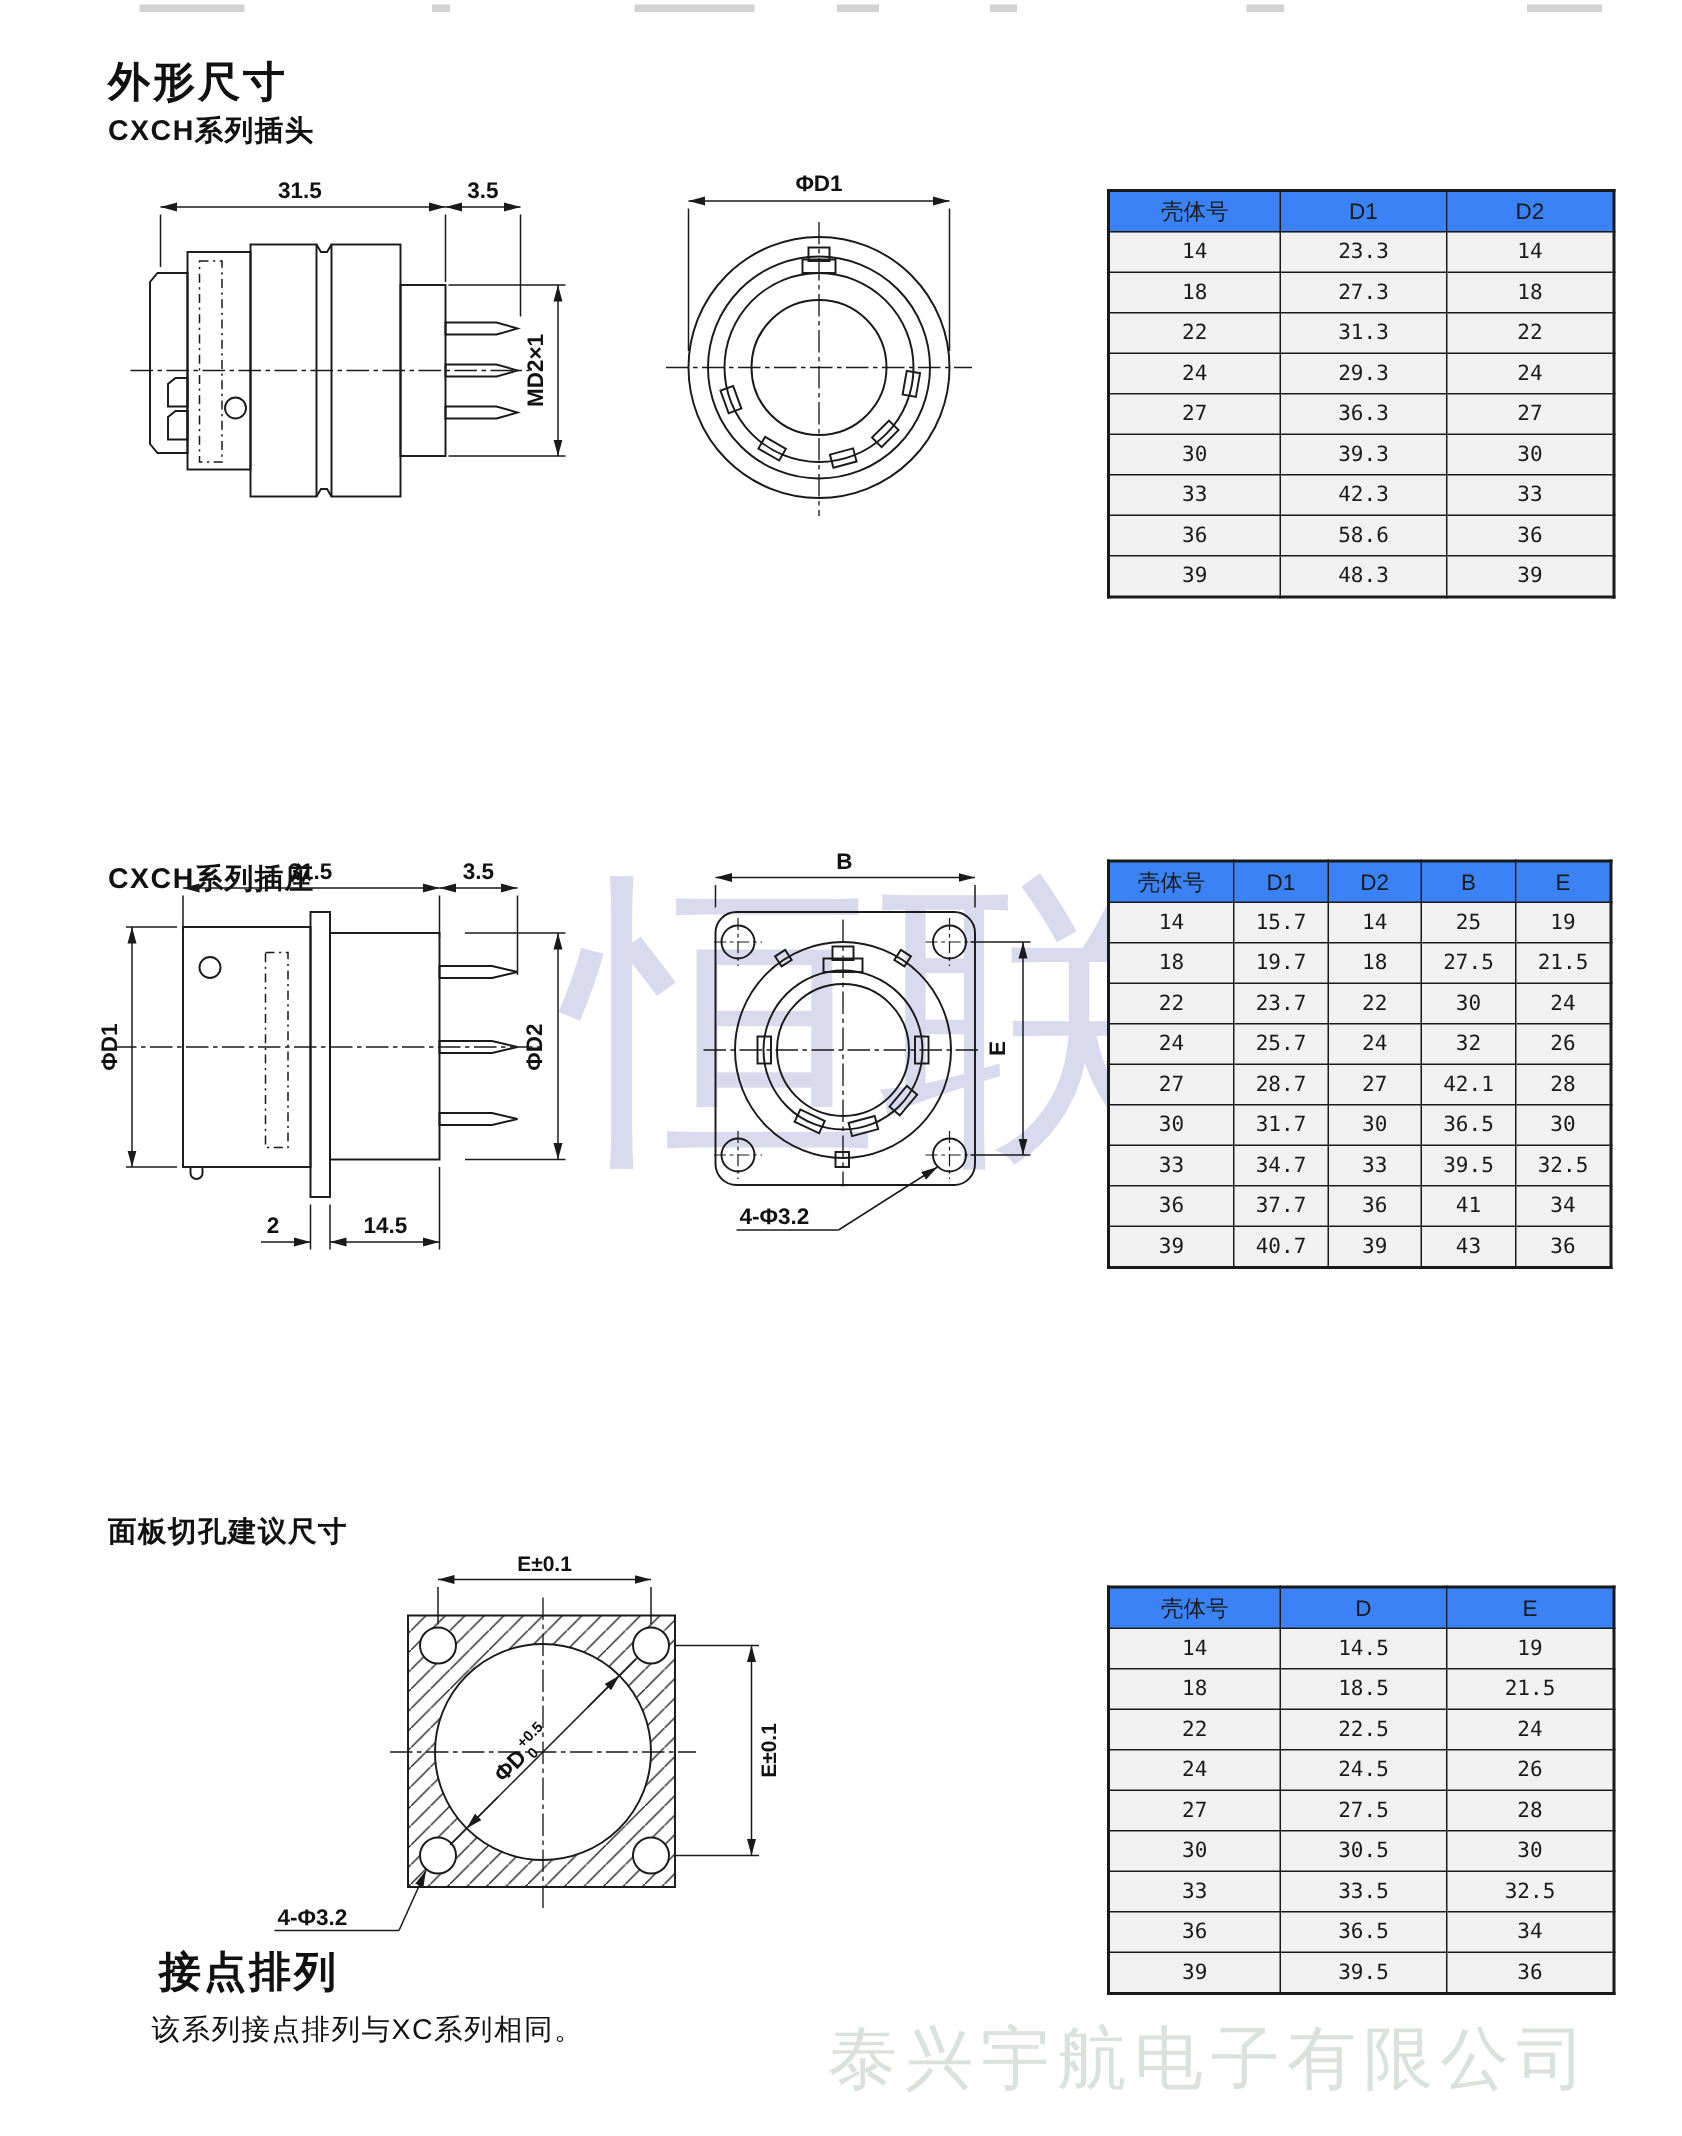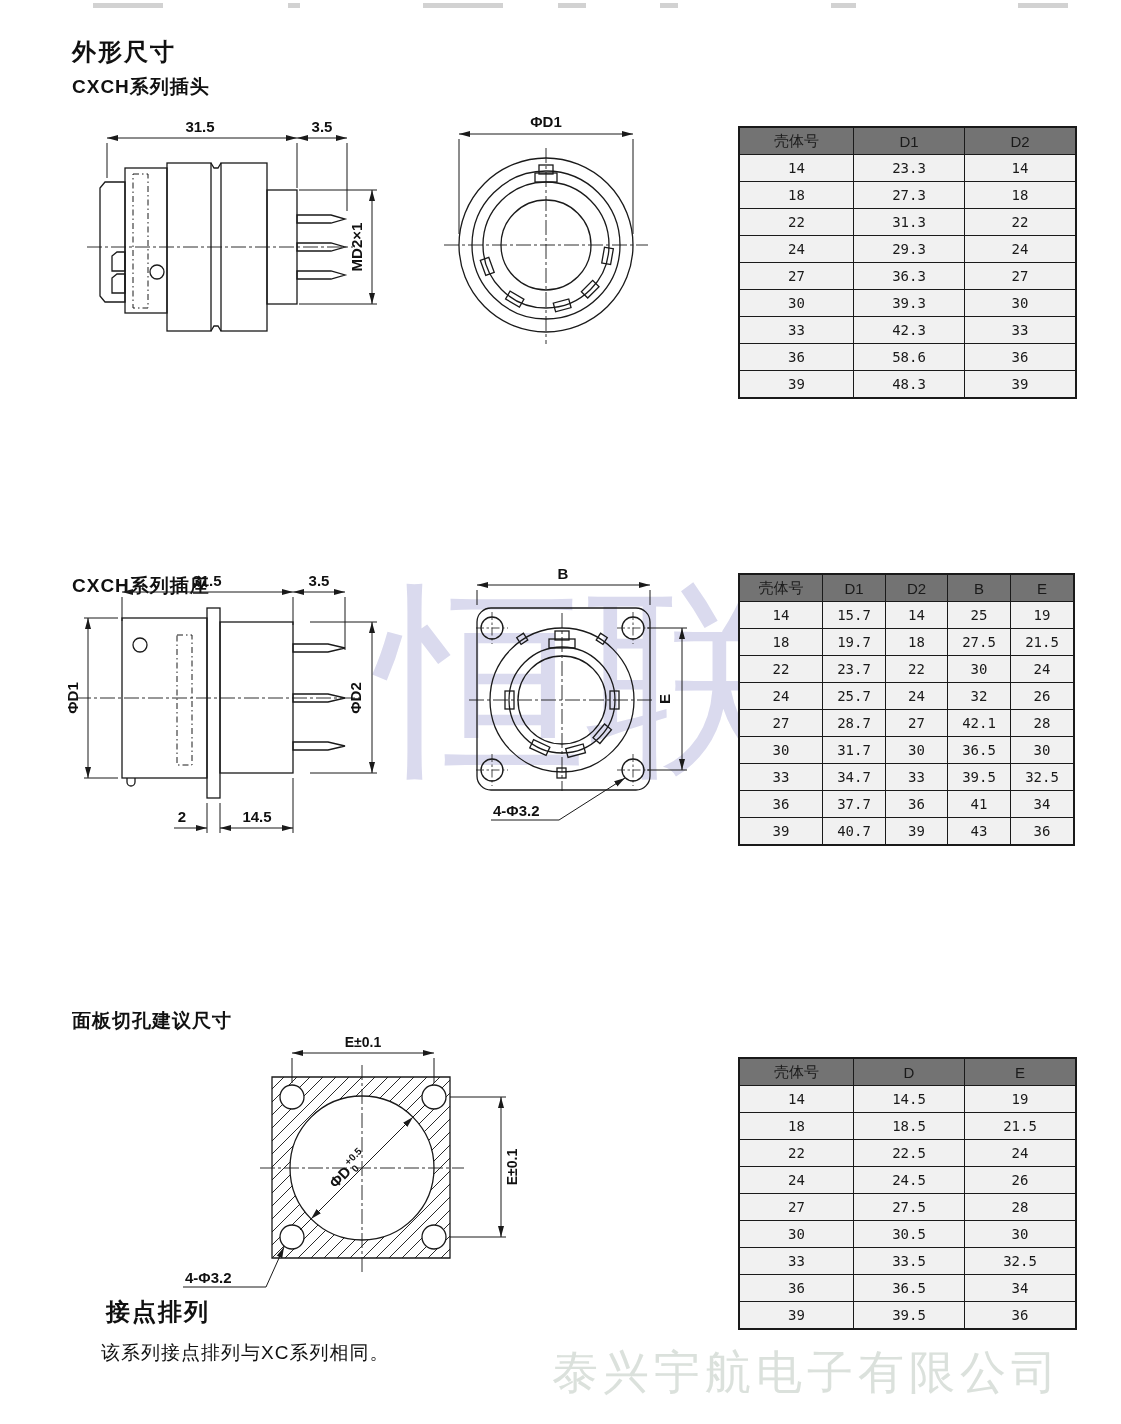--- a/index.html
+++ b/index.html
@@ -1,34 +1,34 @@
 <!DOCTYPE html>
 <html><head>
 <meta charset="utf-8">
 <style>
   html,body{margin:0;padding:0;background:#fff;}
   #canvas{position:relative;width:1121px;height:1424px;background:#ffffff;overflow:hidden;
           font-family:"Liberation Sans",sans-serif;color:#000;}
   .abs{position:absolute;}
   
-  .h1{font-size:24px;font-weight:bold;letter-spacing:2px;color:#111;}
+  .h1{font-size:28px;font-weight:bold;letter-spacing:2px;color:#111;}
   .h2{font-size:19px;font-weight:700;color:#111;letter-spacing:1px;}
   .note{font-size:19px;color:#111;letter-spacing:1px;}
   
   .wm-center{font-family:"Liberation Serif",serif;font-size:208px;line-height:1;color:#dadaee;z-index:0;letter-spacing:0px;}
   .wm-footer{font-family:"Liberation Serif",serif;font-size:46px;line-height:1;color:#dbe1dc;z-index:0;letter-spacing:5px;}
   .content{z-index:2;}
   
   .frag{position:absolute;top:3px;height:5px;background:#d2d2d2;}
   
   table.dtable{position:absolute;border-collapse:collapse;table-layout:fixed;z-index:2;
     font-family:"DejaVu Sans Mono","Liberation Mono",monospace;font-size:14px;color:#1a1a1a;
     border:2px solid #1a1a1a;}
   table.dtable th,table.dtable td{border:1px solid #1a1a1a;height:26px;padding:0;text-align:center;vertical-align:middle;}
-  table.dtable th{background:#737373;font-family:"Liberation Sans",sans-serif;font-weight:500;font-size:15px;}
+  table.dtable th{background:#3b82f6;font-family:"Liberation Sans",sans-serif;font-weight:500;font-size:15px;}
   table.dtable td{background:#f1f1f1;}
   table.t3 th:nth-child(1),table.t3 td:nth-child(1){width:113px;}
   table.t3 th:nth-child(2),table.t3 td:nth-child(2){width:110px;}
   table.t3 th:nth-child(3),table.t3 td:nth-child(3){width:110px;}
   table.t5 th:nth-child(1),table.t5 td:nth-child(1){width:82px;}
   table.t5 th:nth-child(2),table.t5 td:nth-child(2){width:62px;}
   table.t5 th:nth-child(3),table.t5 td:nth-child(3){width:61px;}
   table.t5 th:nth-child(4),table.t5 td:nth-child(4){width:62px;}
   table.t5 th:nth-child(5),table.t5 td:nth-child(5){width:62px;}
   

